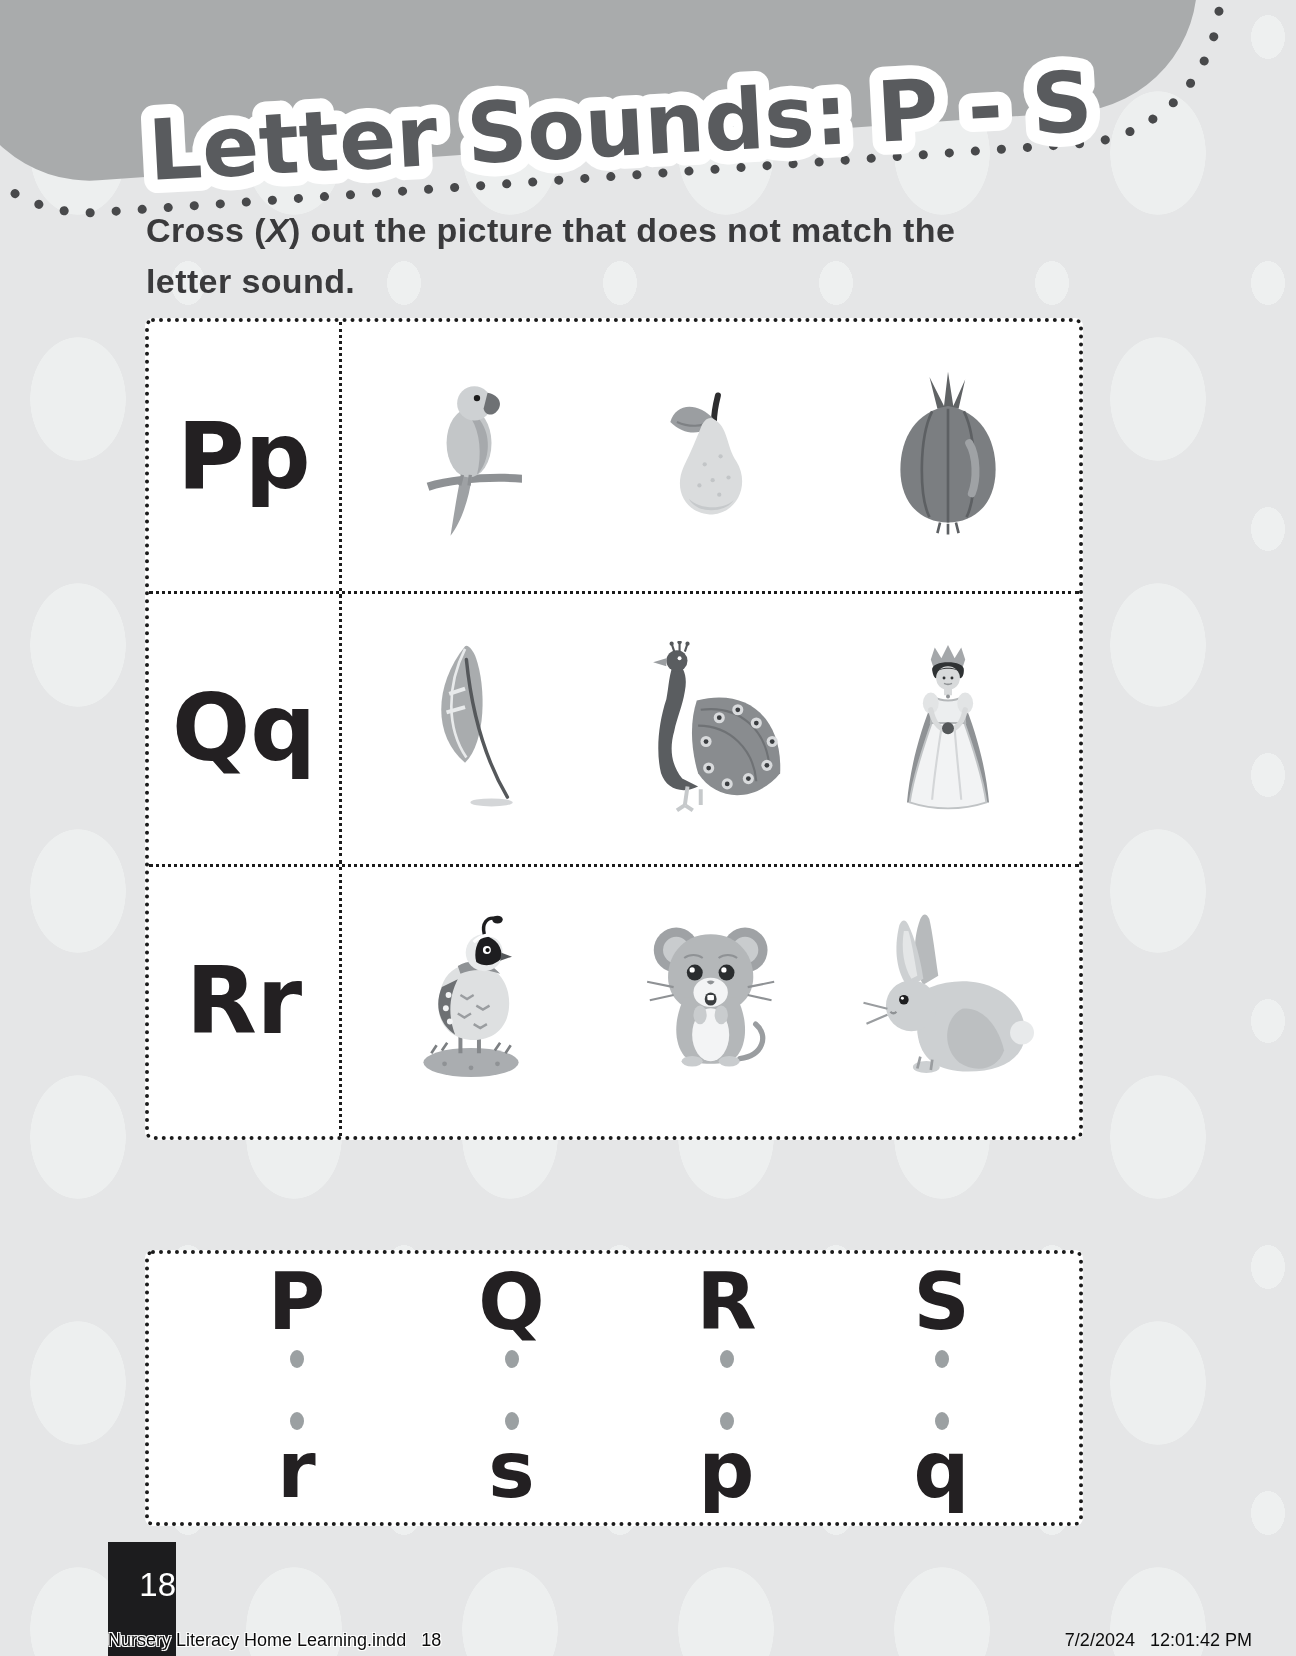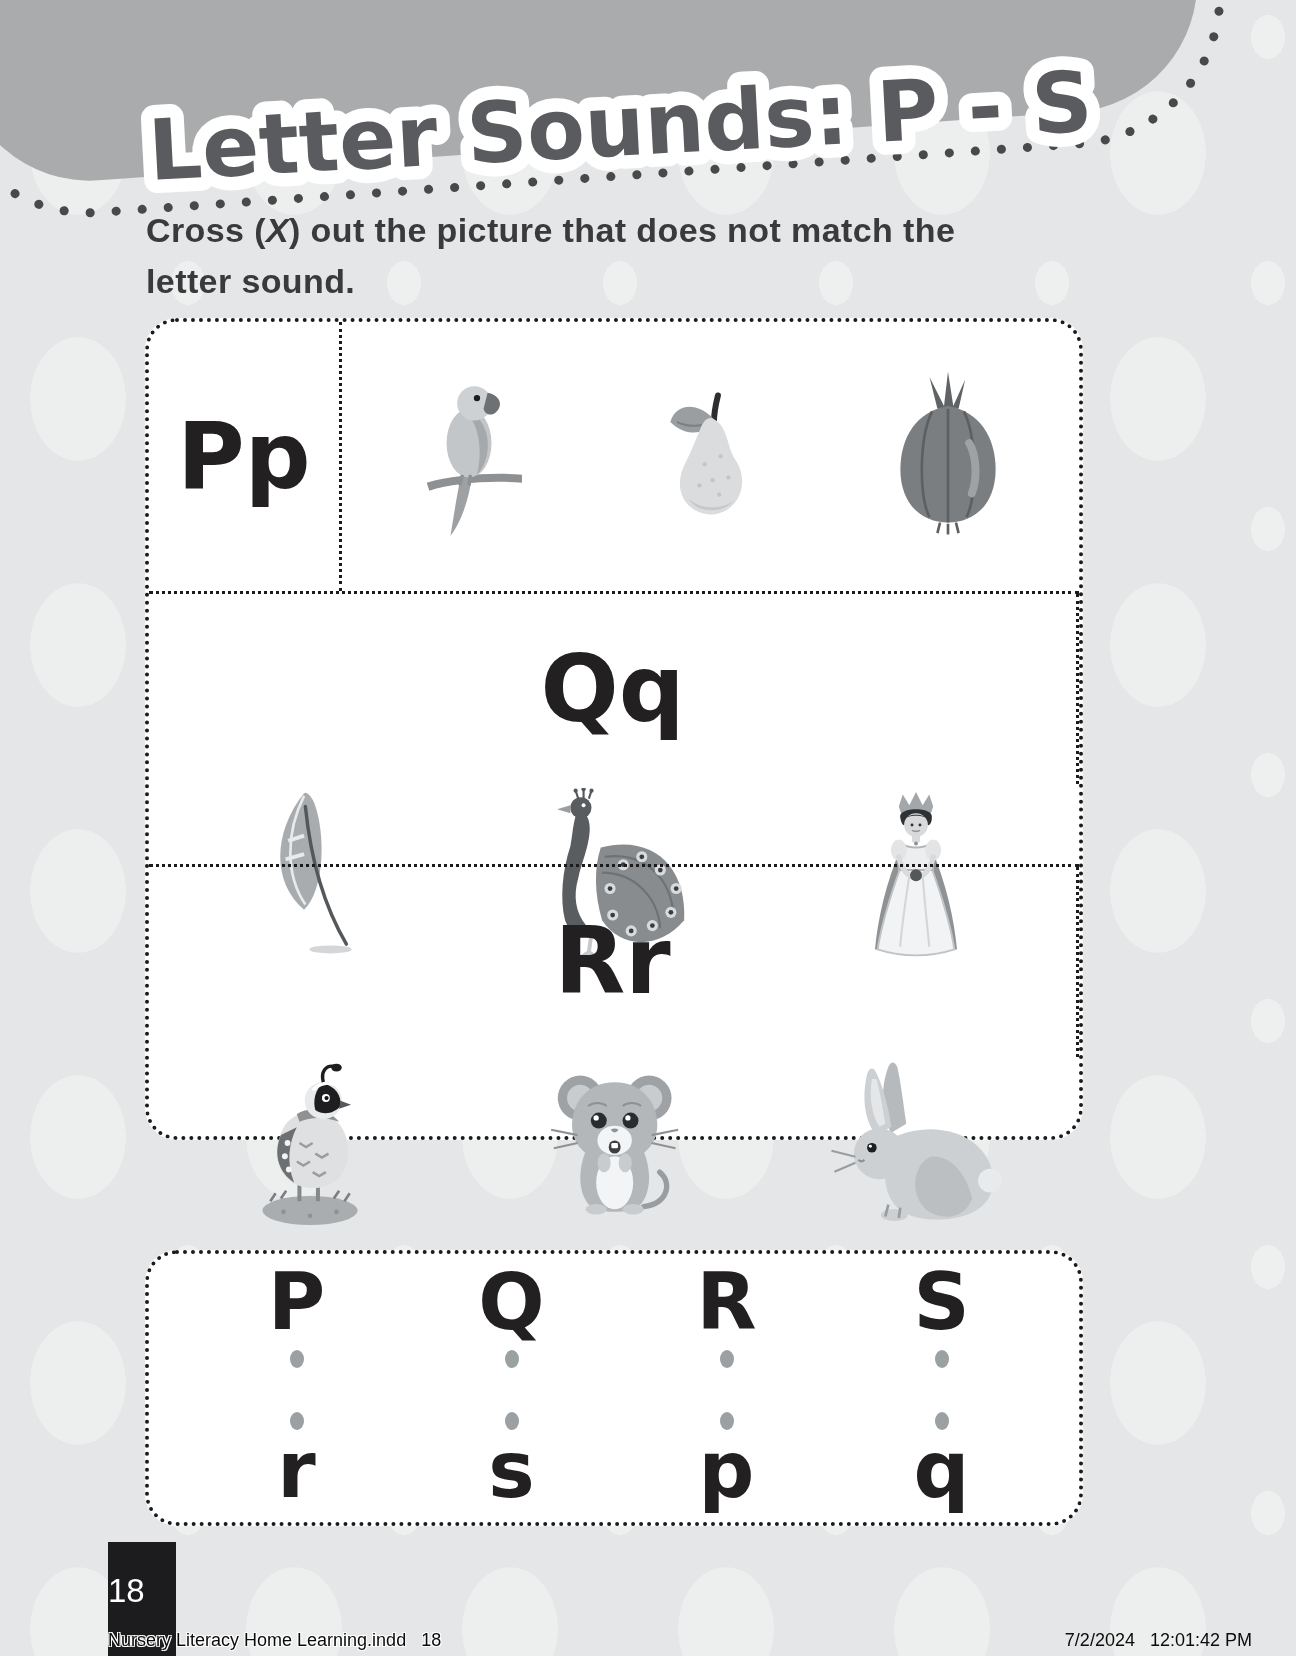--- a/index.html
+++ b/index.html
@@ -24,45 +24,45 @@
     position:absolute;left:146px;top:205px;width:900px;z-index:1;
     font-size:34px;font-weight:bold;color:#3a3a3c;line-height:1.5;letter-spacing:.4px;
   }
   .italic-x{font-style:italic;}
   .h2{
     position:absolute;left:146px;top:1196px;z-index:1;
     font-size:31px;font-weight:bold;color:#3a3a3c;letter-spacing:.4px;
   }
   .box{
     position:absolute;background:#ffffff;border:4px dotted #1b1b1b;
-    border-radius:32px;box-sizing:border-box;z-index:1;text-align:right;
+    border-radius:8px;box-sizing:border-box;z-index:1;text-align:right;
   }
   .table1{left:145px;top:318px;width:938px;height:822px;display:flex;flex-direction:column;}
   .trow{flex:1;display:flex;min-height:0;}
-  .trow + .trow{border-top:3px dotted #1b1b1b;flex-direction:column;}
+  .trow + .trow{border-top:3px dotted #1b1b1b;}
   .cell-letter{
     flex:0 0 190px;border-right:3px dotted #1b1b1b;
     display:flex;align-items:center;justify-content:center;
     font-family:"DejaVu Sans",sans-serif;font-weight:bold;font-size:92px;color:#232022;
   }
   .cell-images{flex:1;display:grid;grid-template-columns:repeat(3,1fr);align-items:center;justify-items:center;padding:4px 12px;}
   .pic{width:212px;height:172px;}
   .box2{left:145px;top:1250px;width:938px;height:276px;}
   .match-grid{position:absolute;left:40px;top:0;width:860px;height:100%;display:grid;grid-template-columns:repeat(4,1fr);}
   .mcol{display:flex;flex-direction:column;align-items:center;padding-top:8px;}
   .cap,.small{
     font-family:"DejaVu Sans",sans-serif;font-weight:bold;font-size:78px;
     color:#232022;line-height:1.05;
   }
   .mdot{width:14px;height:18px;border-radius:50%;background:#9ba0a2;margin-top:6px;}
   .mdot.second{margin-top:44px;}
   .small{margin-top:0;}
   .pagebox{
     position:absolute;left:108px;top:1542px;width:68px;height:114px;background:#1c1c1e;
-    color:#ffffff;text-align:left;font-size:33px;padding-top:30px;box-sizing:border-box;z-index:2;
+    color:#ffffff;text-align:right;font-size:33px;padding-top:24px;box-sizing:border-box;z-index:2;
   }
   .fl,.fr{
     position:absolute;top:1630px;font-size:18px;color:#0b0b0b;white-space:pre;z-index:3;
   }
   .fl{left:108px;text-shadow:-1px -1px 0 #fff,1px -1px 0 #fff,-1px 1px 0 #fff,1px 1px 0 #fff;}
   .fr{right:44px;}
   .hidden-defs{position:absolute;width:0;height:0;overflow:hidden;}
 </style>
 </head>
 <body>

